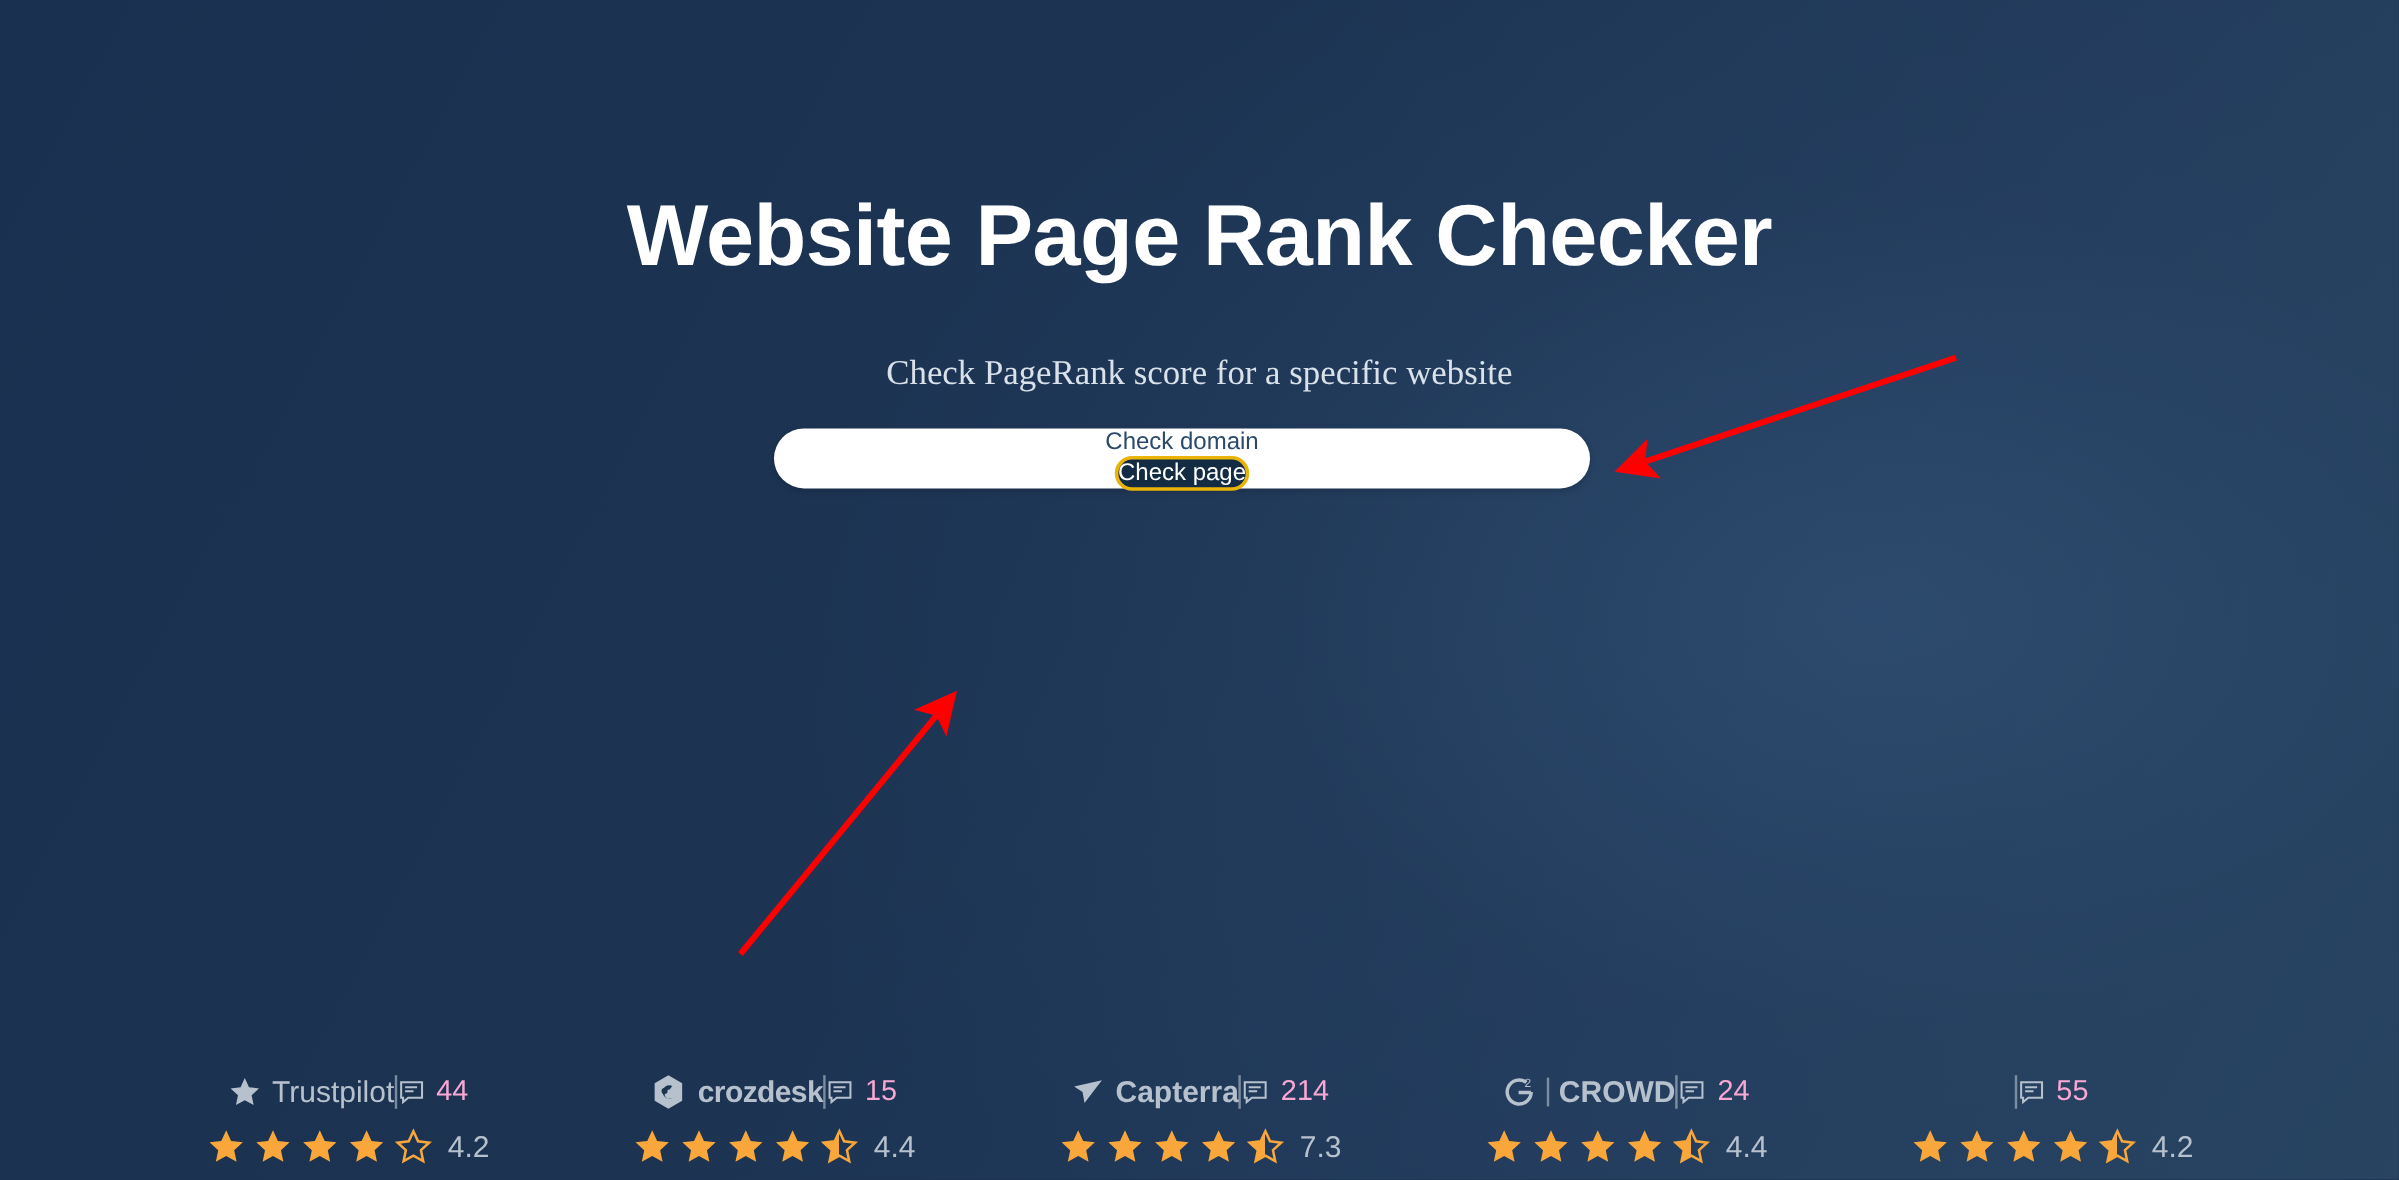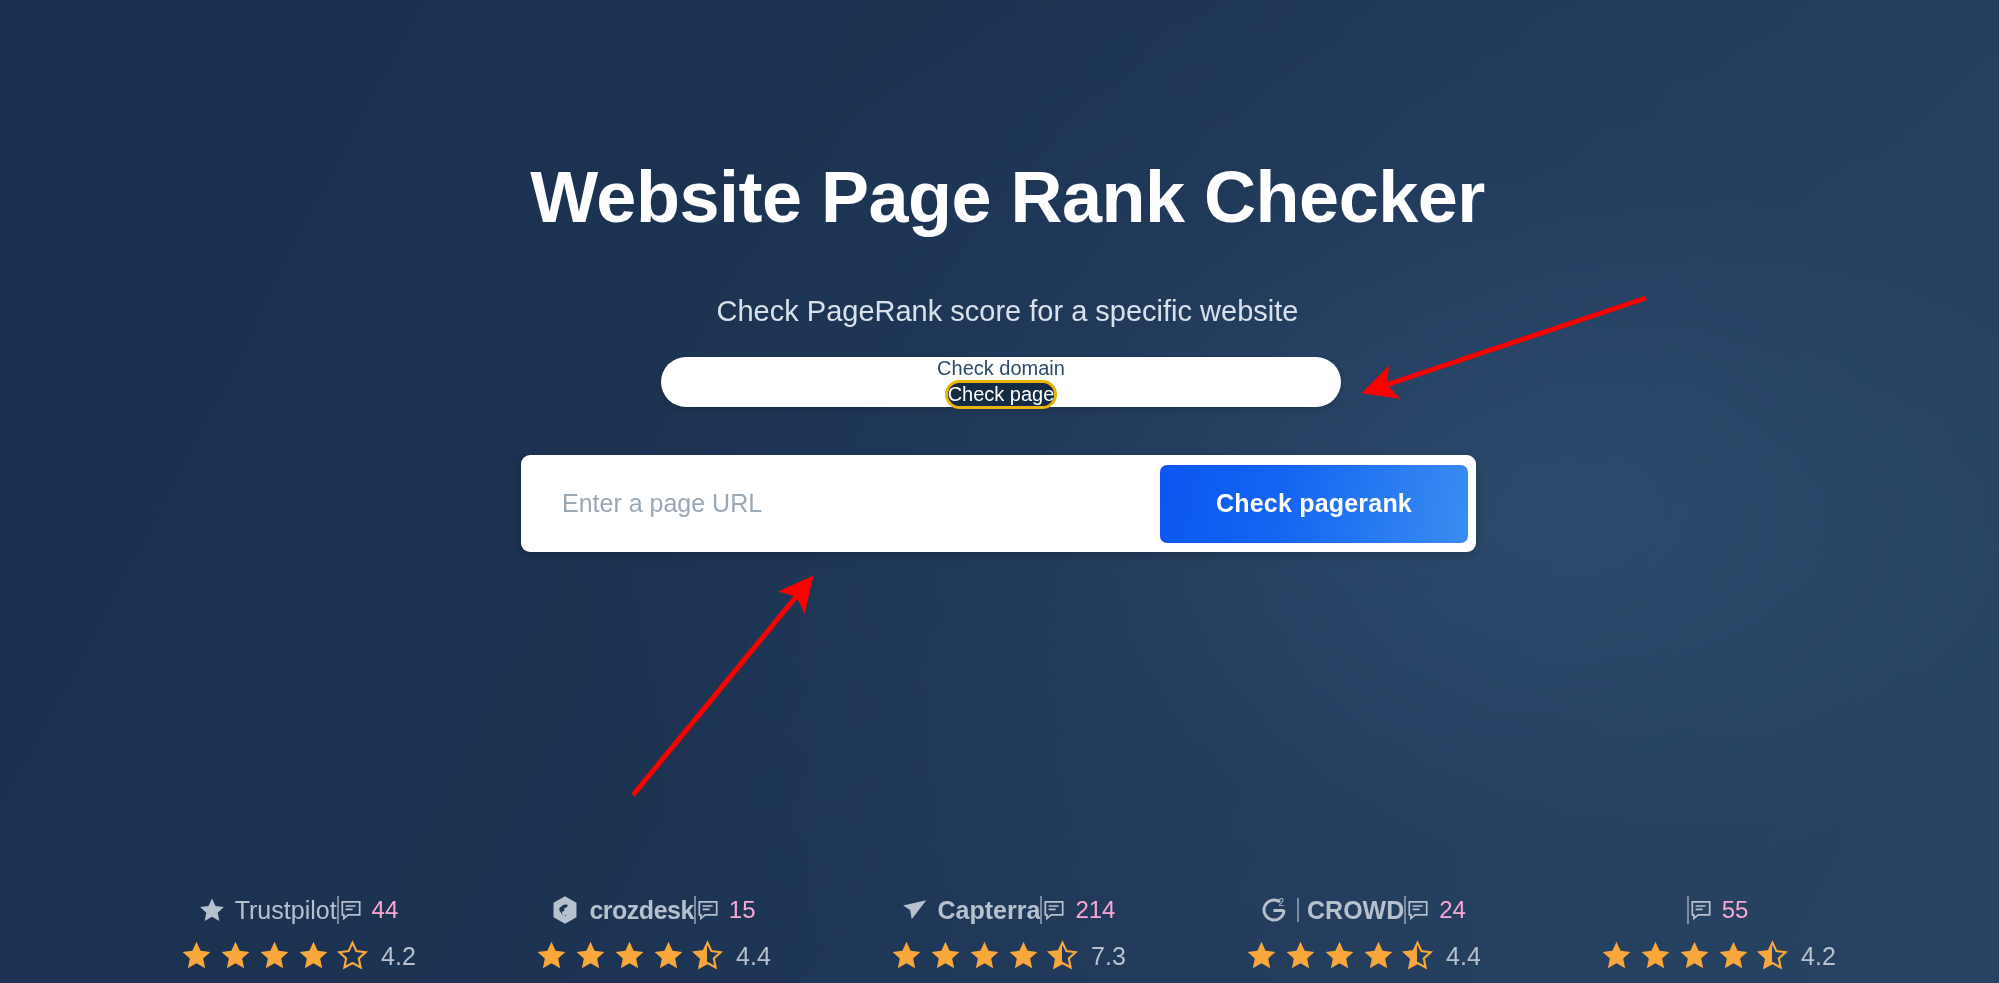--- a/index.html
+++ b/index.html
@@ -8,39 +8,40 @@
     font-family: "Liberation Sans", sans-serif;
     background:#1c3352;
     position:relative;
   }
   .bg {
     position:absolute; inset:0;
     background:
       radial-gradient(ellipse 1400px 900px at 78% 52%, rgba(52,86,122,0.55) 0%, rgba(41,68,101,0.28) 38%, rgba(28,51,82,0) 72%),
       linear-gradient(118deg, #1a3050 0%, #1c3352 42%, #233c5d 72%, #284461 100%);
   }
-  .stage { position:absolute; inset:0;margin-left:16px; }
+  .stage { position:absolute; inset:0; }
 
   
   .hero { position:absolute; left:0; right:0; top:0; text-align:center; }
   .title {
     position:absolute; left:0; right:0; top:160px;
     color:#ffffff;
     font-size:72px;
     font-weight:700;
     letter-spacing:-0.5px;
     line-height:1.05;
     text-align:center;
   }
   .subtitle {
     position:absolute; left:0; right:0; top:295px;
     color:#d9e1ea;
     font-size:29px;
     font-weight:400;
     text-align:center;
+    font-family:Liberation Serif, serif;
   }
 
   
   .toggle-wrap {
     position:absolute;
     left:645px; top:357px;
     width:680px; height:50px;
     background:#ffffff;
     border-radius:26px;
     display:flex;
@@ -156,24 +157,20 @@
   <div class="hero">
     <h1 class="title">Website Page Rank Checker</h1>
     <p class="subtitle">Check PageRank score for a specific website</p>
   </div>
 
   <div class="toggle-wrap">
     <div class="toggle-opt inactive">Check domain</div>
     <div class="toggle-opt active">Check page</div>
   </div>
 
-  <div class="search-wrap">
-    <input class="search-input" type="text" placeholder="Enter a page URL" style="">
-    <button class="check-btn">Check pagerank</button>
-  </div>
 
   <div class="reviews">
 
     <div class="review-item">
       <div class="rev-top">
         <span class="brand">
           <span>
             <svg width="30" height="29" viewBox="0 0 24 24">
                 <path fill="#b6c1cd" d="M12 2l2.9 6.3 6.9.8-5.1 4.7 1.4 6.8L12 17.2 5.9 20.6l1.4-6.8L2.2 9.1l6.9-.8z"></path>
               </svg>

